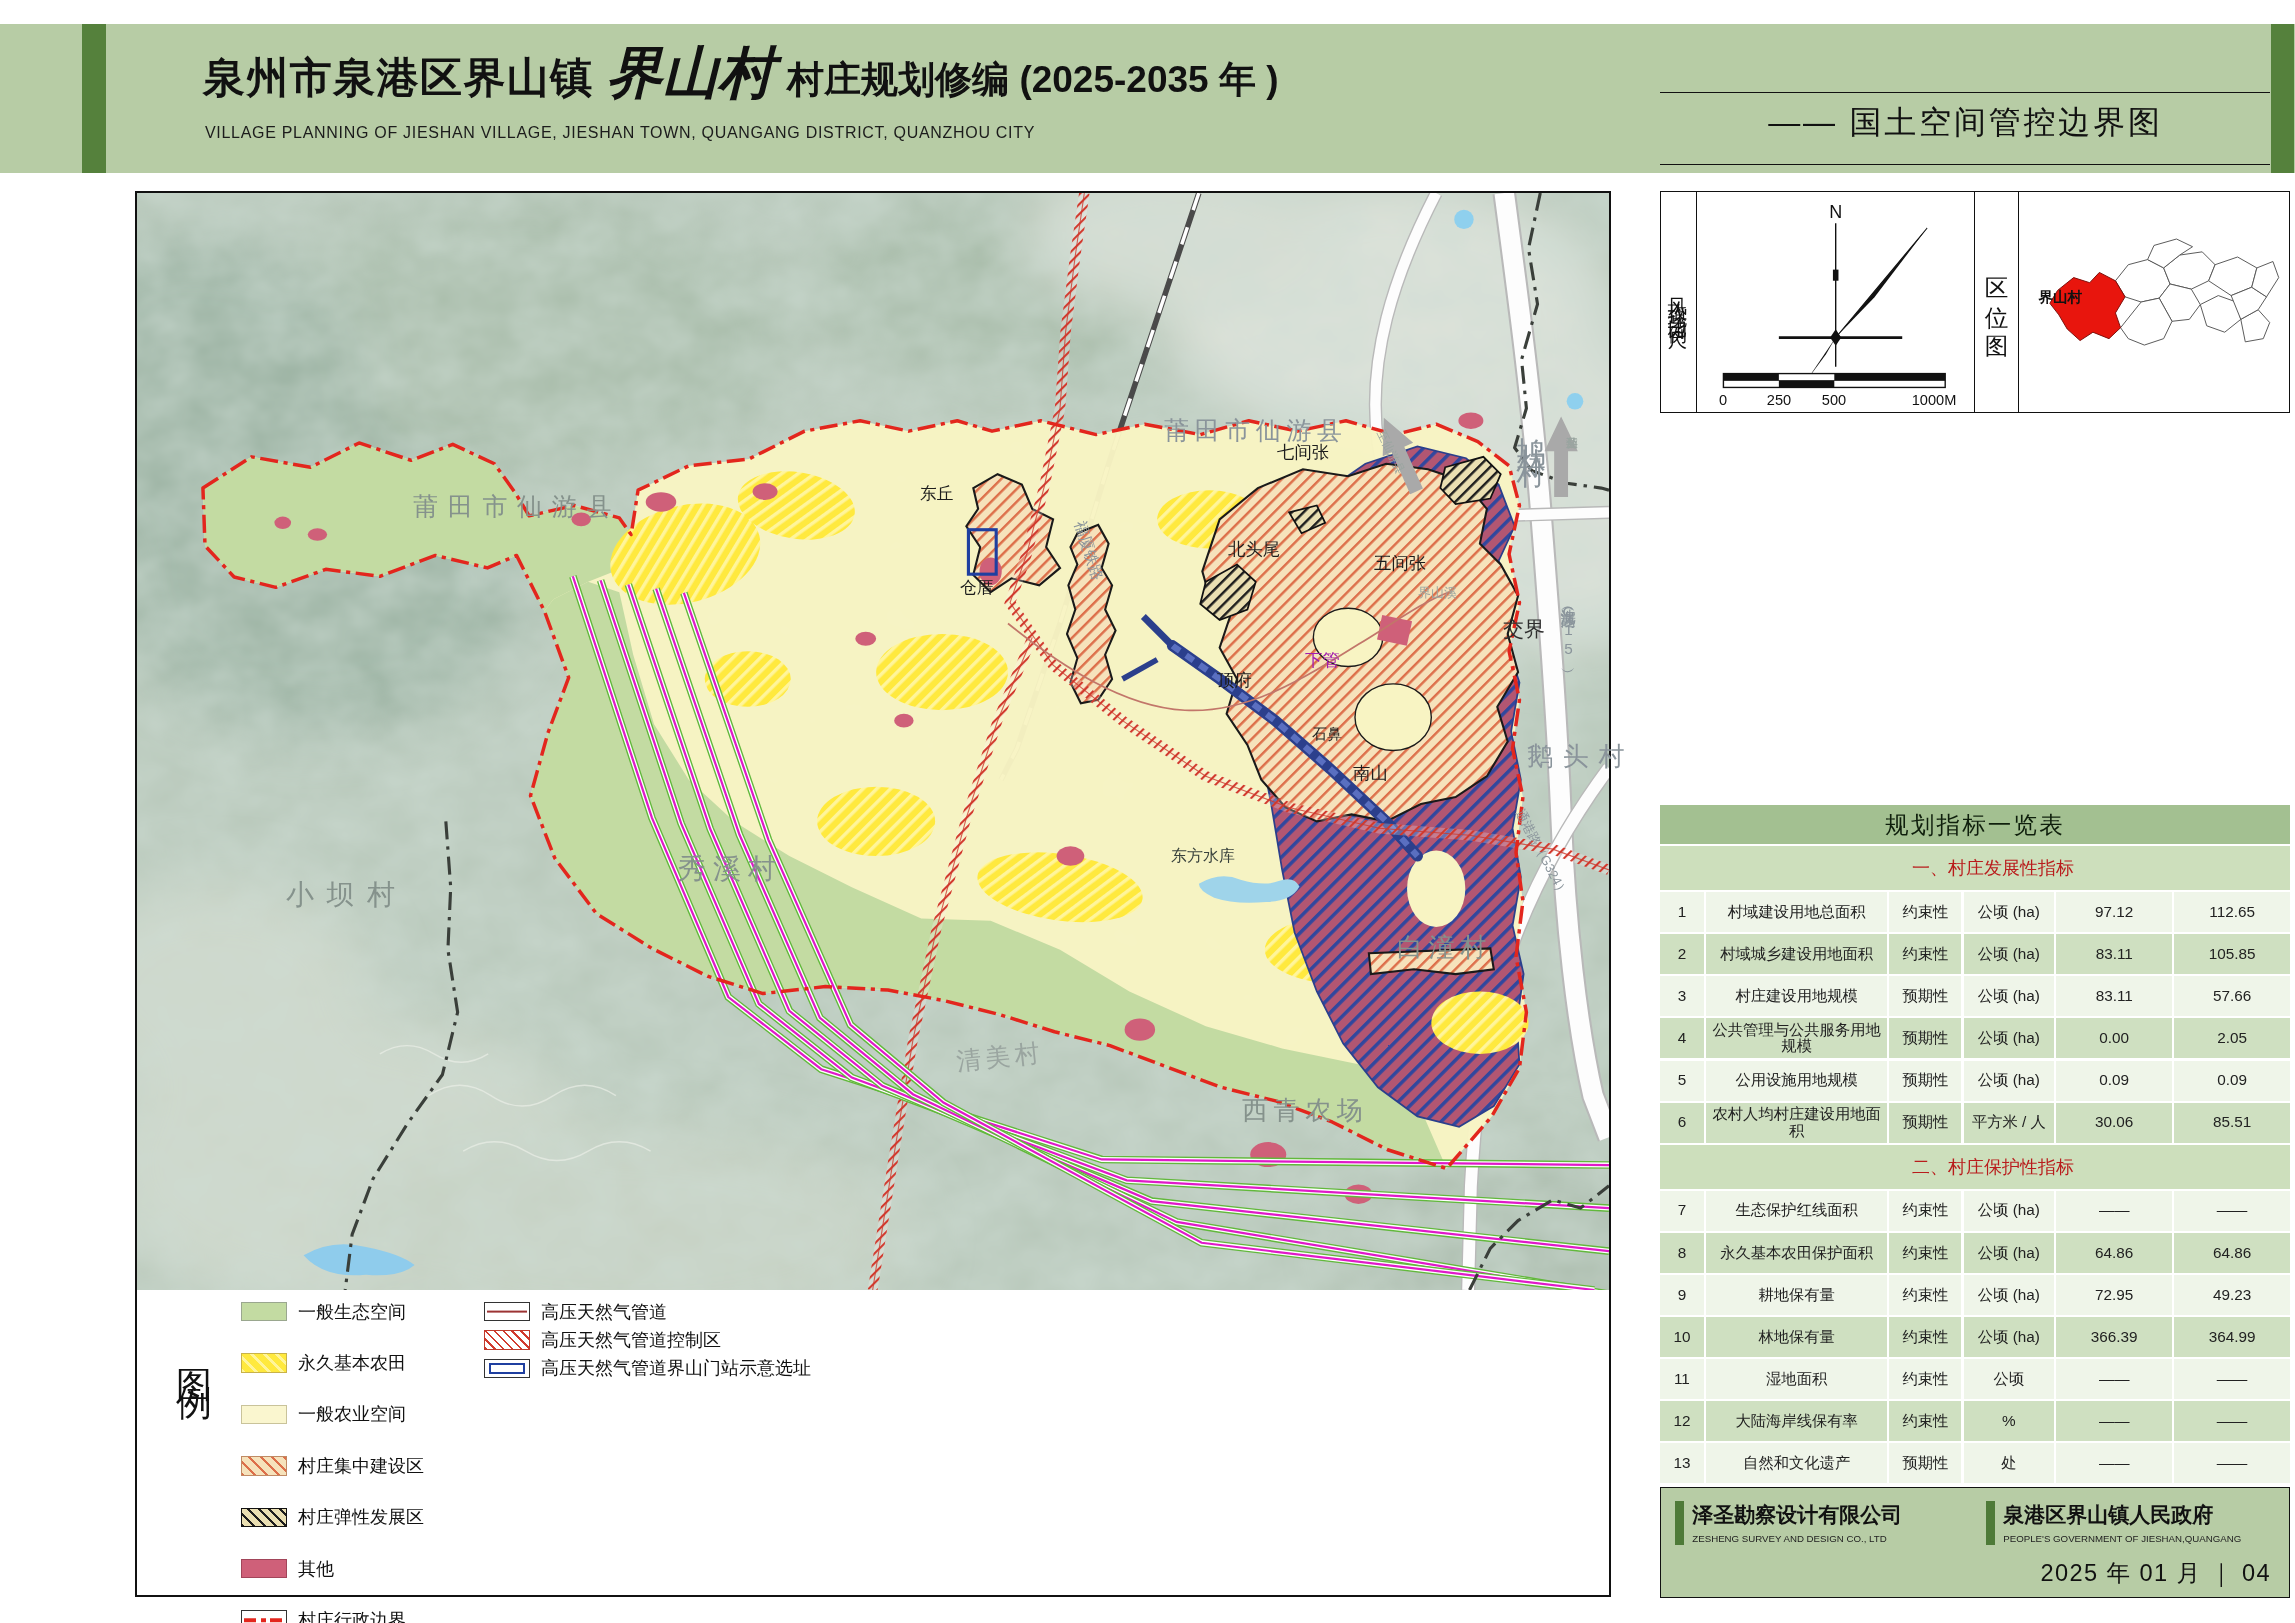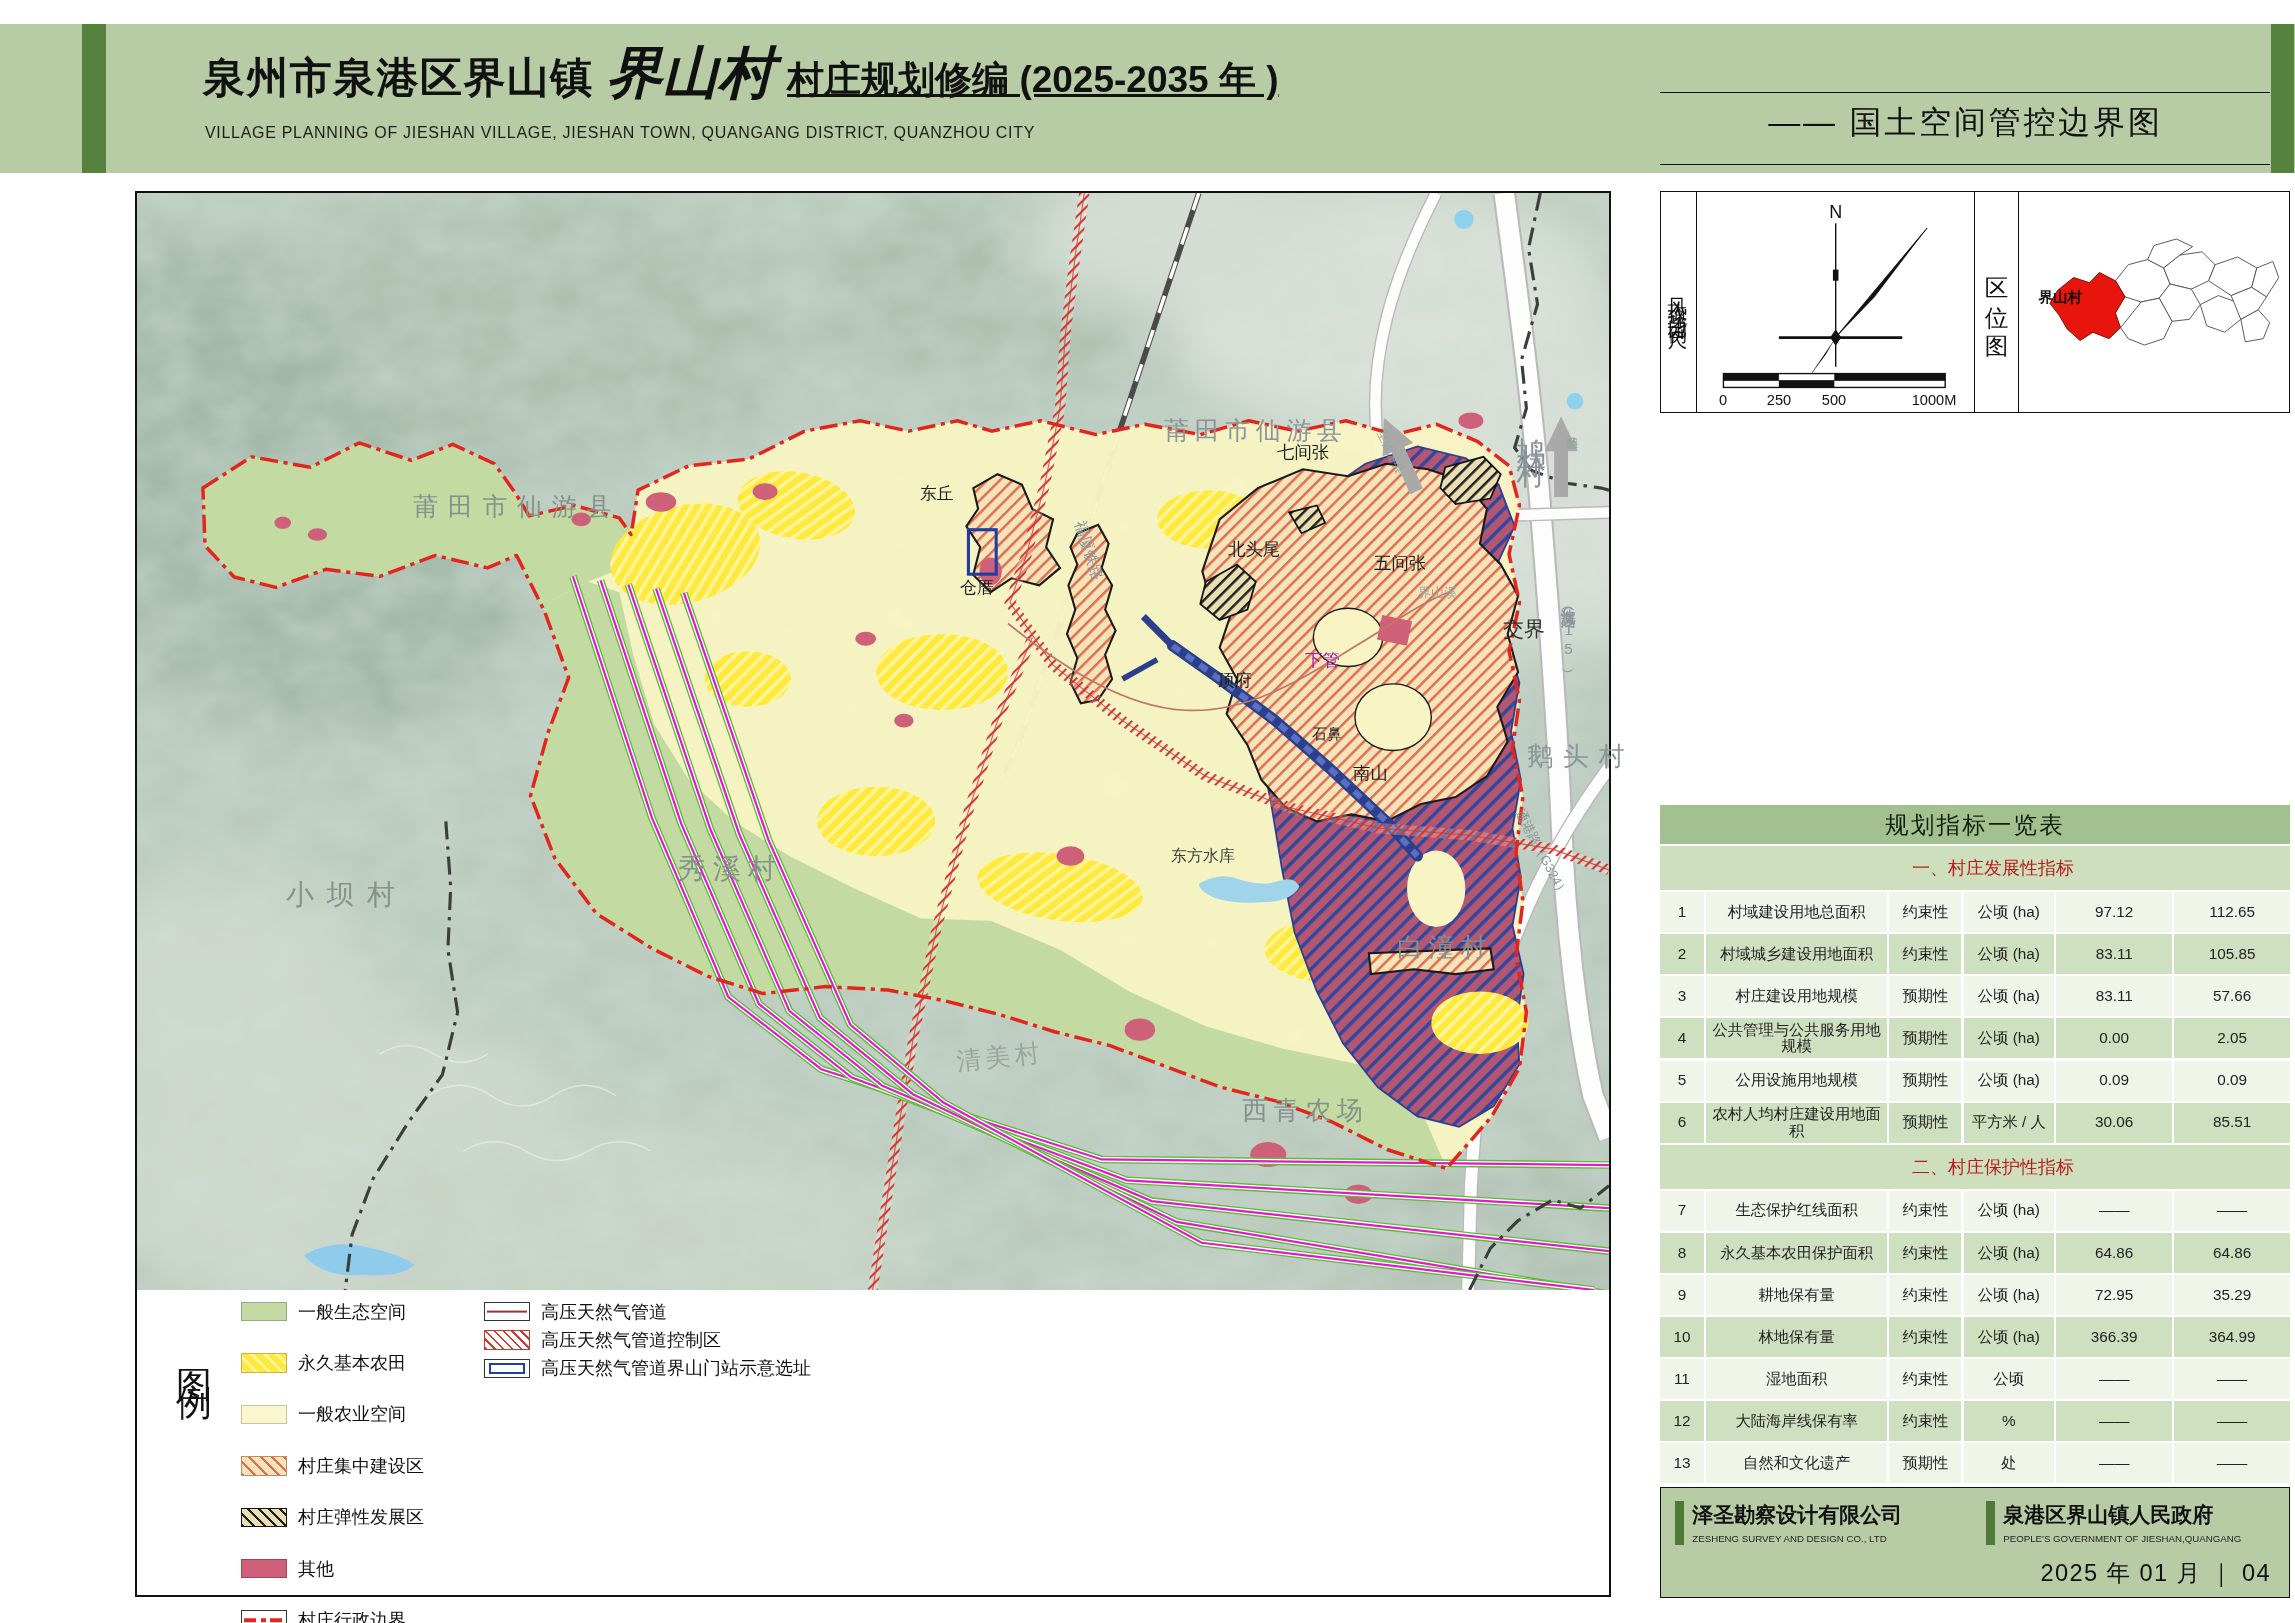--- a/index.html
+++ b/index.html
@@ -4,21 +4,21 @@
 <style>
   html,body{margin:0;padding:0;background:#ffffff;font-family:"Liberation Sans",sans-serif;}
   #sheet{position:relative;width:2295px;height:1624px;background:#fff;overflow:hidden;}
 
   
   .header-band{position:absolute;left:0;top:24px;width:2295px;height:149px;background:#b7cca5;}
   .bar-dark{position:absolute;background:#55813c;}
   .title-line{position:absolute;left:203px;top:36px;white-space:nowrap;color:#111;}
   .title-cn{font-size:42px;font-weight:bold;letter-spacing:1.4px;}
   .title-calli{font-family:"DejaVu Serif",serif;font-style:italic;font-weight:bold;font-size:56px;padding:0 9.7px;}
-  .title-year{font-size:37px;font-weight:bold;text-decoration:underline;}
+  .title-year{font-size:37px;font-weight:bold;}
   .title-en{position:absolute;left:205px;top:124px;font-size:16px;color:#1c1c1c;letter-spacing:0.7px;}
   .sheet-title{position:absolute;left:1660px;top:101px;width:611px;text-align:center;font-size:32px;color:#111;letter-spacing:2.8px;}
   .hline{position:absolute;height:1.4px;background:#111;}
 
   
   #map-frame{position:absolute;left:135px;top:191px;width:1476px;height:1406px;border:2.1px solid #111;box-sizing:border-box;background:#fff;}
   #map-canvas{position:absolute;left:0;top:0;width:1472px;height:1097px;}
   #map-labels{position:absolute;left:0;top:0;width:1472px;height:1097px;pointer-events:none;}
   .map-label{position:absolute;white-space:nowrap;line-height:1.05;font-family:"Liberation Sans",sans-serif;}
 
@@ -511,21 +511,21 @@
         <div class="t-cell c3">公顷 (ha)</div>
         <div class="t-cell c4">64.86</div>
         <div class="t-cell c5">64.86</div>
       </div>
       <div class="t-row rl">
         <div class="t-cell c0">9</div>
         <div class="t-cell c1">耕地保有量</div>
         <div class="t-cell c2">约束性</div>
         <div class="t-cell c3">公顷 (ha)</div>
         <div class="t-cell c4">72.95</div>
-        <div class="t-cell c5">35.29</div>
+        <div class="t-cell c5">49.23</div>
       </div>
       <div class="t-row rd">
         <div class="t-cell c0">10</div>
         <div class="t-cell c1">林地保有量</div>
         <div class="t-cell c2">约束性</div>
         <div class="t-cell c3">公顷 (ha)</div>
         <div class="t-cell c4">366.39</div>
         <div class="t-cell c5">364.99</div>
       </div>
       <div class="t-row rl">

